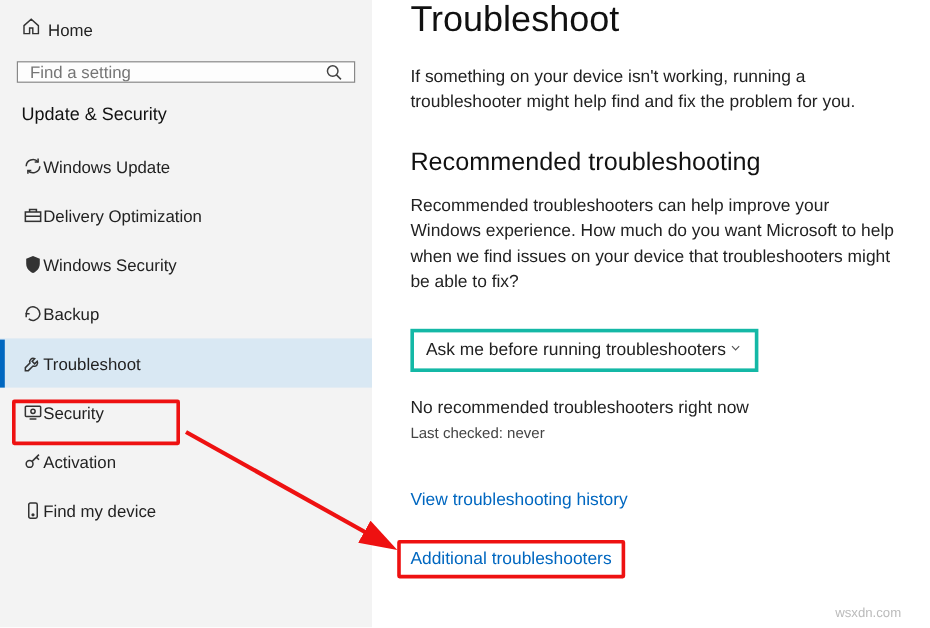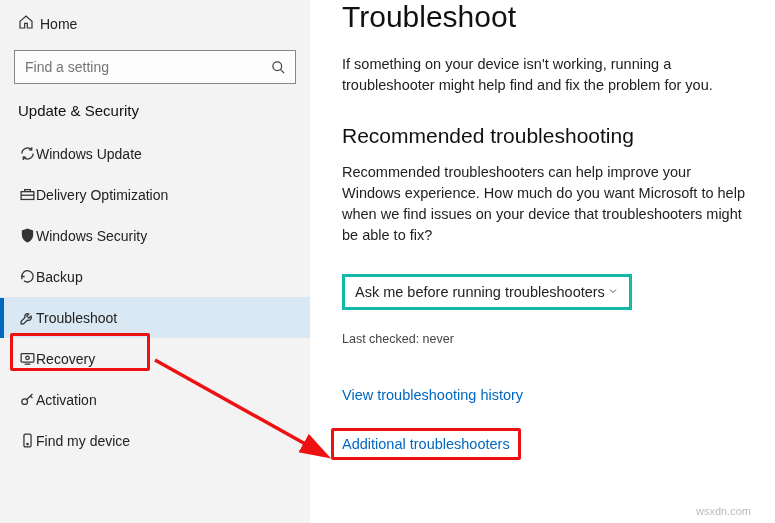--- a/index.html
+++ b/index.html
@@ -2,21 +2,21 @@
 <html><head>
   <meta charset="utf-8">
   <style>
     * { box-sizing: border-box; margin: 0; padding: 0; font-family: "Segoe UI", Arial, sans-serif; }
     body { width: 775px; height: 523px; overflow: hidden; background: #fff; display: flex; position: relative; }
     .sidebar { width: 310px; height: 100%; background: #f3f3f3; padding-top: 6px; border-right: 0; }
     .home-row { display: flex; align-items: center; padding: 8px 18px 10px; gap: 4px; cursor: pointer; }
     .home-row .icon { width: 18px; color: #333; }
     .home-row span.lbl { font-size: 14px; color: #222; }
     .search-wrap { padding: 6px 14px 16px; }
-    .search-box { position: relative; border: 1px solid #888; background: #fdfdfd; height: 34px; display: flex; align-items: center; }
+    .search-box { position: relative; border: 1px solid #888; background: #fdfdfd; height: 18px; display: flex; align-items: center; }
     .search-box input { flex: 1; border: none; outline: none; background: transparent; padding: 0 10px; font-size: 14px; color: #555; }
     .search-box .sicon { width: 34px; display: flex; align-items: center; justify-content: center; color: #444; }
     .section-title { font-size: 15px; font-weight: 400; padding: 2px 18px 14px; color: #111; }
     .nav { display: flex; flex-direction: column; }
     .nav-item { display: flex; align-items: center; padding: 12px 18px; font-size: 14px; color: #222; cursor: pointer; }
     .nav-item .icon { width: 18px; display: flex; align-items: center; justify-content: center; color: #333; }
     .nav-item.active { background: #d9e8f3; }
     .nav-item.active .bar { position: absolute; left: 0; width: 4px; height: 40px; background: #0067c0; }
     .nav-item.marked { position: relative; }
     .highlight-box { position: absolute; border: 3px solid #e11; border-radius: 2px; pointer-events: none; }
@@ -105,21 +105,21 @@
       <span>Troubleshoot</span>
     </div>
     <div class="nav-item">
       <span class="icon">
           <svg width="17" height="17" viewBox="0 0 24 24" fill="none" stroke="currentColor" stroke-width="1.8">
             <rect x="3" y="5" width="18" height="12" rx="1"></rect>
             <circle cx="12" cy="11" r="2.5"></circle>
             <line x1="8" y1="20" x2="16" y2="20"></line>
           </svg>
         </span>
-      <span>Recovery</span>
+      <span>Security</span>
     </div>
     <div class="nav-item">
       <span class="icon">
           <svg width="17" height="17" viewBox="0 0 24 24" fill="none" stroke="currentColor" stroke-width="1.8">
             <circle cx="8" cy="15" r="4"></circle>
             <path d="M11 12l8-8M16 7l3 3"></path>
           </svg>
         </span>
       <span>Activation</span>
     </div>
@@ -141,20 +141,21 @@
   <h2>Recommended troubleshooting</h2>
   <p class="desc">Recommended troubleshooters can help improve your Windows experience. How much do you want Microsoft to help when we find issues on your device that troubleshooters might be able to fix?</p>
   <div class="dropdown">
     <span>Ask me before running troubleshooters</span>
     <span class="chev">
       <svg width="12" height="12" viewBox="0 0 24 24" fill="none" stroke="currentColor" stroke-width="2">
           <polyline points="6 9 12 15 18 9"></polyline>
         </svg>
     </span>
   </div>
+  <div class="status">No recommended troubleshooters right now</div>
   <div class="sub">Last checked: never</div>
   <div><span class="link">View troubleshooting history</span></div>
   <div class="link2-wrap" style="margin-left:-10px;">
     <span class="link" style="margin-bottom:0;">Additional troubleshooters</span>
     <div class="highlight-box" style="left:-1px; top:-1px; right:-1px; bottom:-1px;"></div>
   </div>
 </div>
 
 <div class="highlight-box" style="left:10px; top:333px; width:140px; height:38px;"></div>
 

